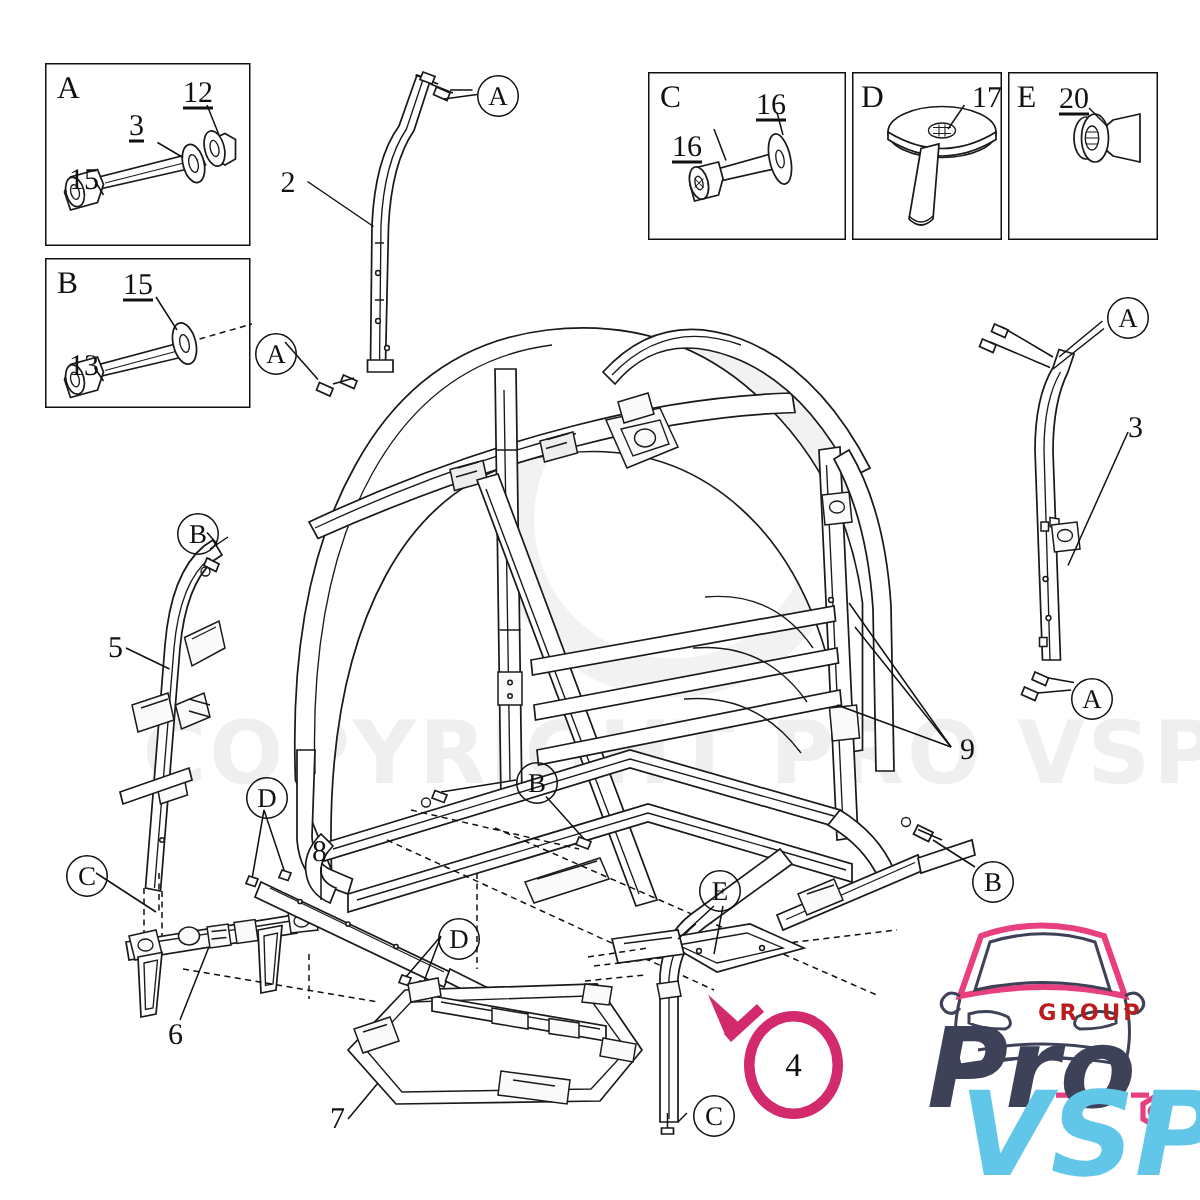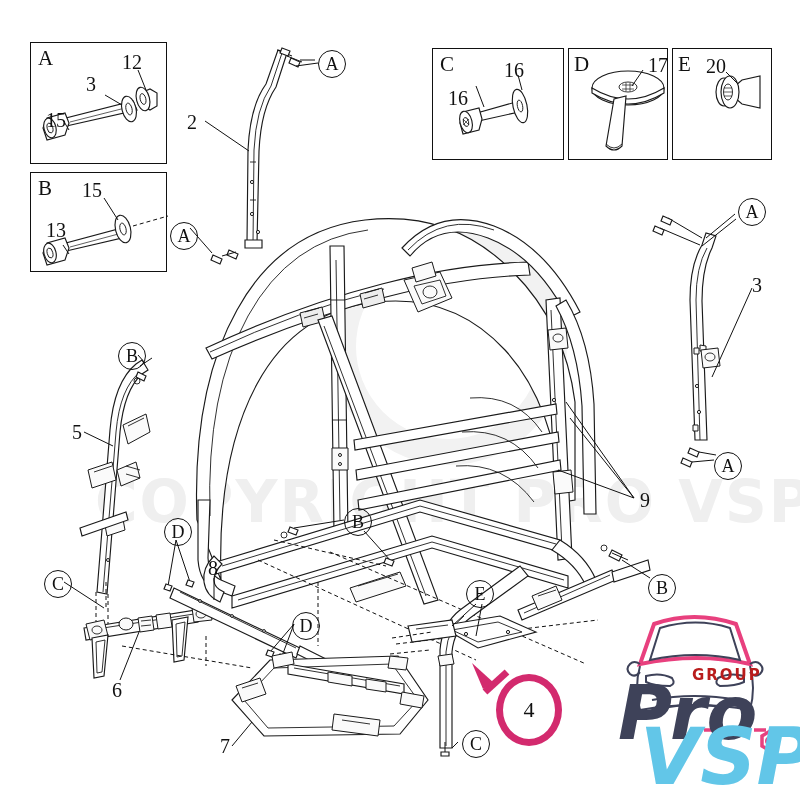--- a/index.html
+++ b/index.html
@@ -18,21 +18,21 @@
            color:#efefef;font-family:"DejaVu Sans",sans-serif;font-weight:bold;
            font-size:58px;letter-spacing:2px;white-space:nowrap;pointer-events:none;}
   .wm-ring{position:absolute;left:330px;top:228px;width:185px;height:185px;
            border:26px solid #f2f2f2;border-radius:50%;pointer-events:none;}
 
   
   .dbox{position:absolute;border:1.6px solid #111;background:transparent;}
   .dbox-letter{position:absolute;font-size:21px;color:#111;line-height:1;}
   .num{position:absolute;font-size:20px;color:#111;line-height:1;
        font-family:"Liberation Serif",serif;}
-  .num.u{text-underline-offset:3px;}
+  .num.u{text-decoration:underline;text-underline-offset:3px;}
 
   
   .circ{position:absolute;width:26px;height:26px;border:1.5px solid #111;
         border-radius:50%;display:flex;align-items:center;justify-content:center;
         font-size:18px;color:#111;background:transparent;}
 
   
   .pink-circ{position:absolute;width:52px;height:58px;border:7px solid #d32a6e;
         border-radius:50%;display:flex;align-items:center;justify-content:center;
         font-size:22px;color:#111;background:#fff;}
@@ -419,21 +419,21 @@
 
   <div class="dbox" style="left:568px;top:48px;width:98px;height:110px;"></div>
   <div class="dbox-letter" style="left:574px;top:54px;">D</div>
 
   <div class="dbox" style="left:672px;top:48px;width:98px;height:110px;"></div>
   <div class="dbox-letter" style="left:678px;top:54px;">E</div>
 
   <div class="num" style="left:46px;top:110px;">15</div>
   <div class="num u" style="left:86px;top:74px;">3</div>
   <div class="num u" style="left:122px;top:52px;">12</div>
-  <div class="num" style="left:46px;top:220px;">13</div>
+  <div class="num" style="left:46px;top:234px;">13</div>
   <div class="num u" style="left:82px;top:180px;">15</div>
 
   <div class="num u" style="left:448px;top:88px;">16</div>
   <div class="num u" style="left:504px;top:60px;">16</div>
   <div class="num" style="left:648px;top:55px;">17</div>
   <div class="num u" style="left:706px;top:56px;">20</div>
 
   <div class="num" style="left:187px;top:112px;">2</div>
   <div class="num" style="left:752px;top:275px;">3</div>
   <div class="num" style="left:72px;top:422px;">5</div>

